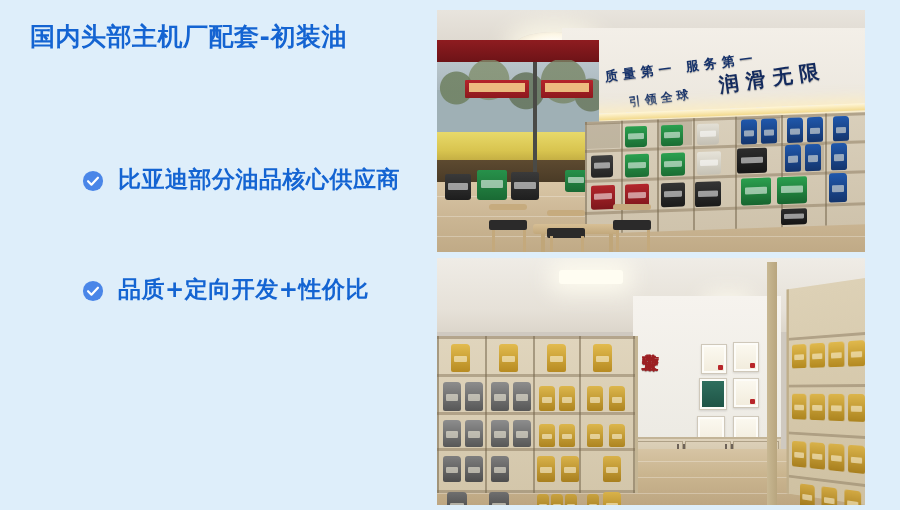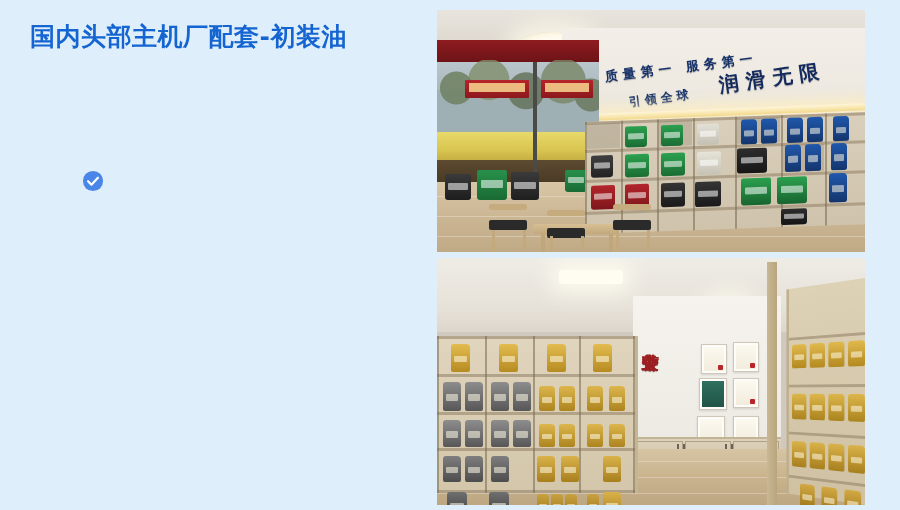--- a/index.html
+++ b/index.html
@@ -262,23 +262,33 @@
 
     <div class="bullet-list">
 
       <div class="bullet-row">
         <span class="check-icon">
           <svg viewBox="0 0 24 24" width="22" height="22">
             <circle cx="12" cy="12" r="11" fill="#4a86e8"></circle>
             <path d="M6.6 12.3 L10.3 16 L17.4 8.4" fill="none" stroke="#ffffff" stroke-width="2.4" stroke-linecap="round" stroke-linejoin="round"></path>
           </svg>
         </span>
-      </div>
-
-
+        <span class="bullet-text">比亚迪部分油品核心供应商</span>
+      </div>
+
+
+      <div class="bullet-row">
+        <span class="check-icon">
+          <svg viewBox="0 0 24 24" width="22" height="22">
+            <circle cx="12" cy="12" r="11" fill="#4a86e8"></circle>
+            <path d="M6.6 12.3 L10.3 16 L17.4 8.4" fill="none" stroke="#ffffff" stroke-width="2.4" stroke-linecap="round" stroke-linejoin="round"></path>
+          </svg>
+        </span>
+        <span class="bullet-text">品质+定向开发+性价比</span>
+      </div>
 
     </div>
   </div>
 
   <div class="photo photo-top">
     <div class="ph-inner">
 
       <div class="t-ceiling"></div>
       <div class="t-lamp"></div>
       <div class="t-downlight" style="left:52px;  top:44px;"></div>

